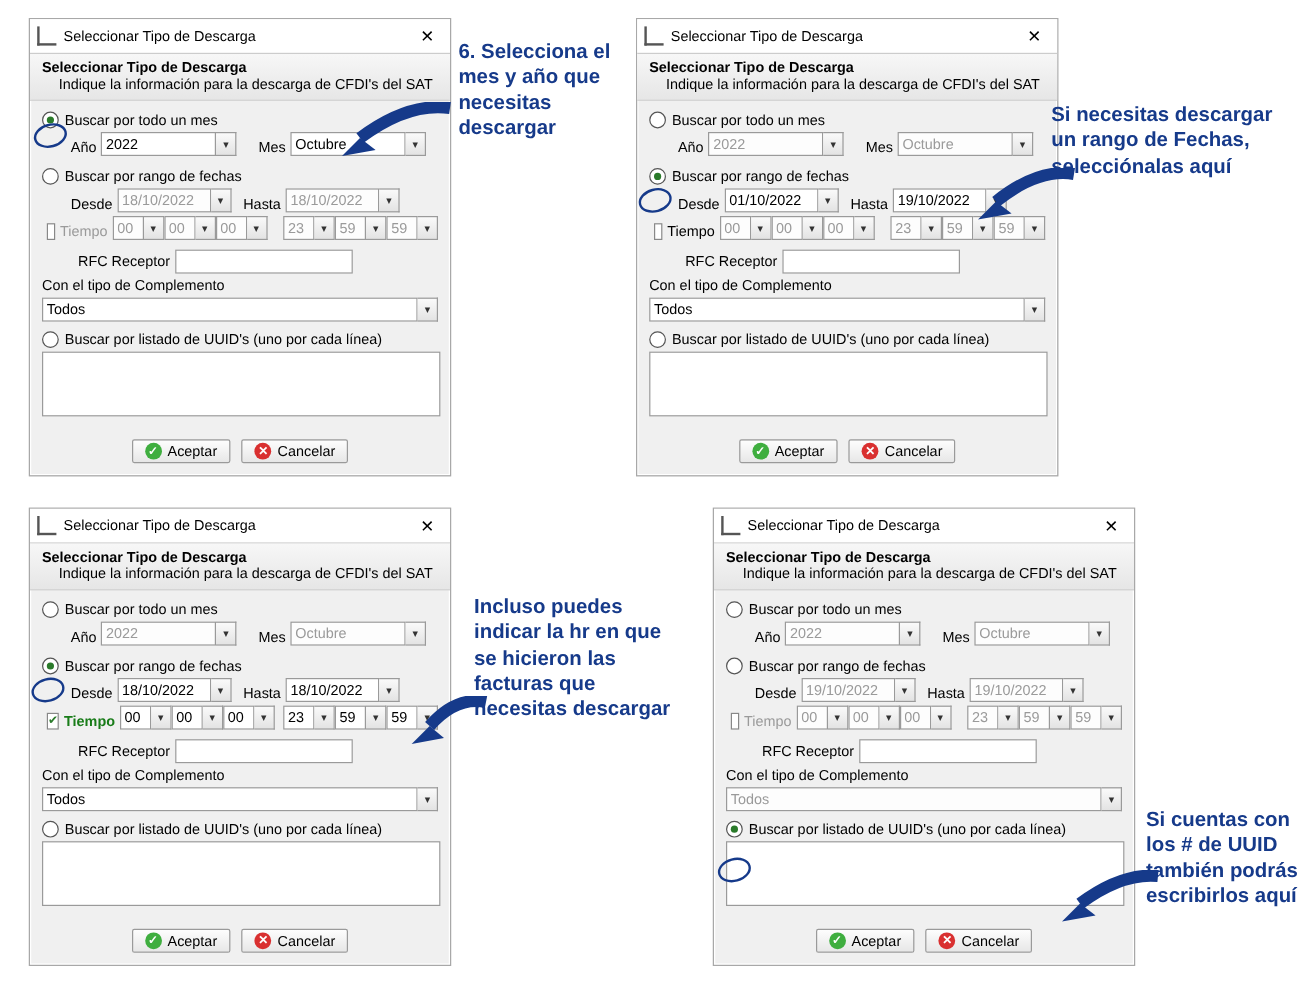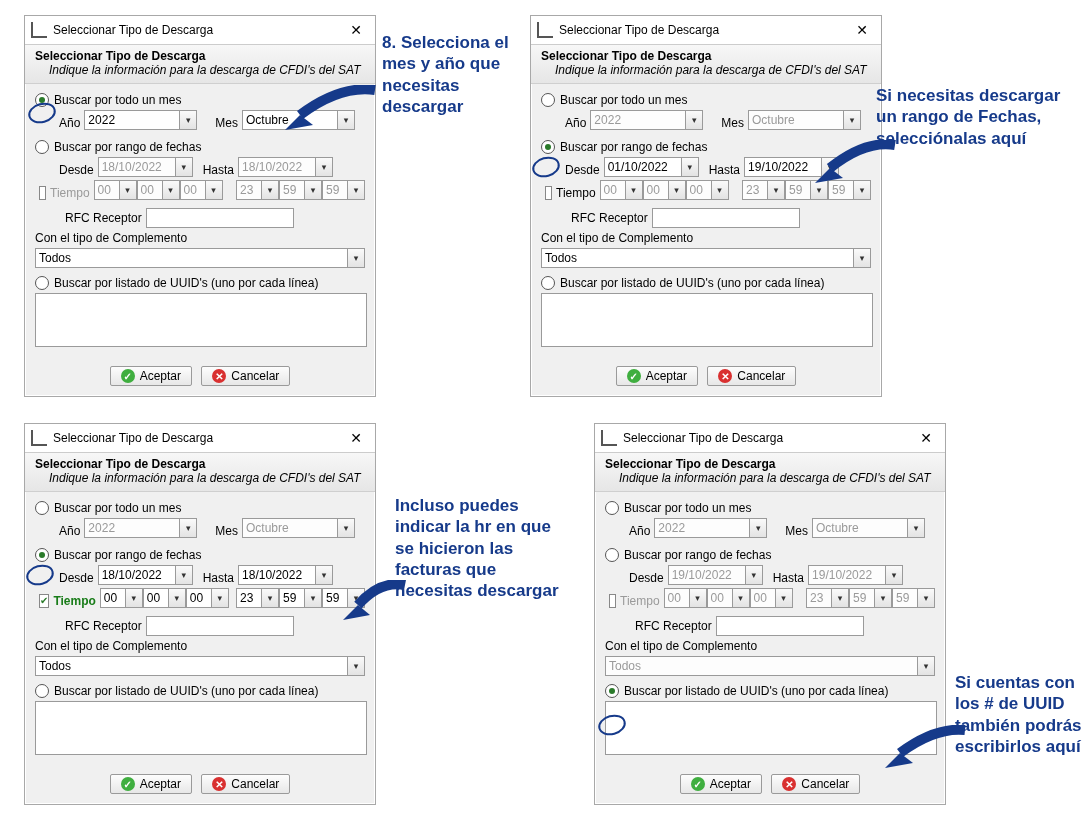--- a/index.html
+++ b/index.html
@@ -37,21 +37,21 @@
   .titlebar .title { flex: 1; }
   .titlebar .close {
     width: 26px; text-align: center; font-size: 14px; cursor: pointer;
   }
   .subheader {
     background: linear-gradient(#f7f7f7,#e6e6e6);
     border-bottom: 1px solid #cfcfcf;
     padding: 4px 10px 6px 10px;
   }
   .subheader .bold { font-weight: 600; }
-  .subheader .desc { padding-left: 14px; font-style: italic; }
+  .subheader .desc { padding-left: 14px; }
   .body { padding: 6px 10px 10px 10px; }
   .row { display: flex; align-items: center; margin: 3px 0; }
   .row.indent { padding-left: 24px; align-items: flex-end; }
   .radio {
     width: 12px; height: 12px; border: 1px solid #555; border-radius: 50%;
     margin-right: 5px; display: inline-flex; align-items: center; justify-content: center;
     background: #fff;
   }
   .radio.checked::after {
     content: ""; width: 6px; height: 6px; border-radius: 50%; background: #2a7a2a;
@@ -542,21 +542,21 @@
         <span>Aceptar</span>
       </span>
     <span class="btn">
         <span class="ic cancel">✕</span>
         <span>Cancelar</span>
       </span>
   </div>
 </div>
 <div class="circle-mark" style="left:598px; top:715px"></div>
 
-<div class="annotation" style="left:382px; top:32px; width:150px">8. Selecciona el mes y año que necesitas descargar</div>
+<div class="annotation" style="left:382px; top:32px; width:150px">6. Selecciona el mes y año que necesitas descargar</div>
 <svg class="arrow" style="left:280px;top:85px" width="100" height="50">
   <path d="M95 5 Q60 0 20 30" stroke="#163a8a" stroke-width="10" fill="none"></path>
   <path d="M20 30 L5 45 L33 40 Z" fill="#163a8a"></path>
 </svg>
 
 <div class="annotation" style="left:876px; top:85px; width:190px">Si necesitas descargar un rango de Fechas, selecciónalas aquí</div>
 <svg class="arrow" style="left:810px;top:140px" width="90" height="50">
   <path d="M85 5 Q55 0 20 28" stroke="#163a8a" stroke-width="10" fill="none"></path>
   <path d="M20 28 L5 43 L33 38 Z" fill="#163a8a"></path>
 </svg>

